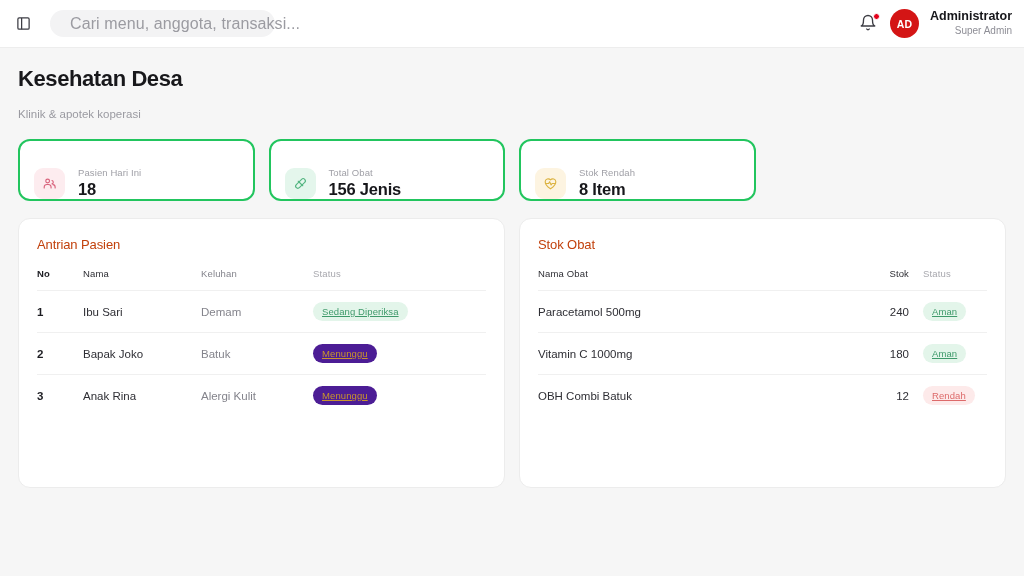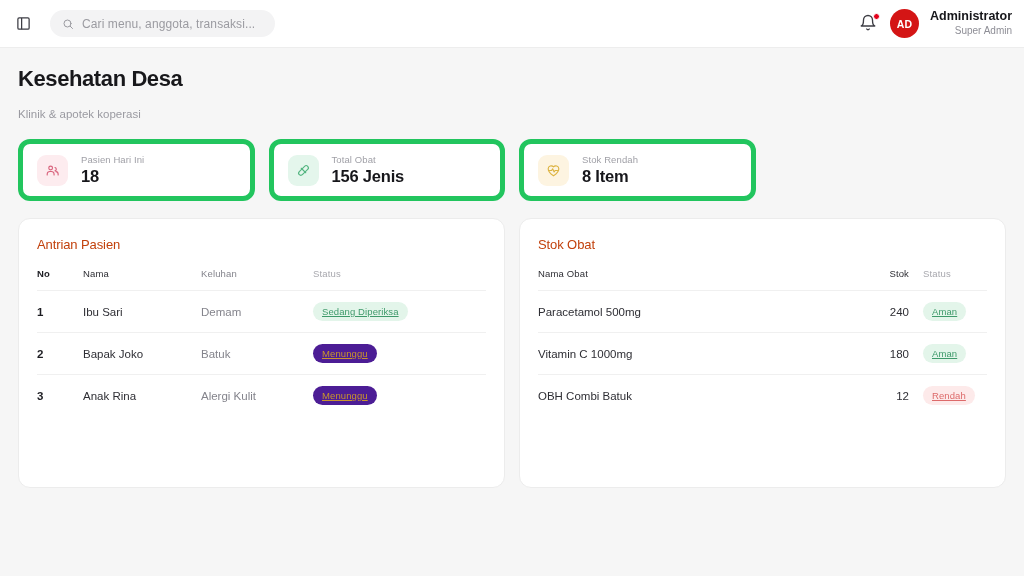--- a/index.html
+++ b/index.html
@@ -30,21 +30,21 @@
     margin-left: 14px;
     width: 225px; height: 27px;
     background: #f3f3f4;
     border-radius: 14px;
     display: flex; align-items: center;
     padding: 0 12px;
     gap: 8px;
     cursor: text;
   }
   .search-box .ph {
-    font-size: 12px;
+    font-size: 16px;
     color: #9b9ba1;
     letter-spacing: .1px;
     white-space: nowrap;
   }
   .topbar-right {
     margin-left: auto;
     display: flex; align-items: center; gap: 11px;
   }
   .bell-wrap { position: relative; width: 20px; height: 20px; cursor: pointer; }
   .bell-dot {
@@ -73,24 +73,24 @@
 
   
   .stats {
     display: grid;
     grid-template-columns: repeat(4, 1fr);
     gap: 14px;
     margin-top: 19px;
   }
   .stat-card {
     background: #fff;
-    border: 5px solid #22c55e;
+    border: 2px solid #22c55e;
     border-radius: 12px;
     height: 62px;
-    display: flex; align-items: center;
+    display: flex; align-items: flex-end;
     padding: 0 14px;
     gap: 13px;
   }
   .stat-icon {
     width: 31px; height: 31px;
     border-radius: 9px;
     display: flex; align-items: center; justify-content: center;
     flex: none;
   }
   .stat-label { font-size: 9.5px; color: #a0a0a7; letter-spacing: .1px; }

